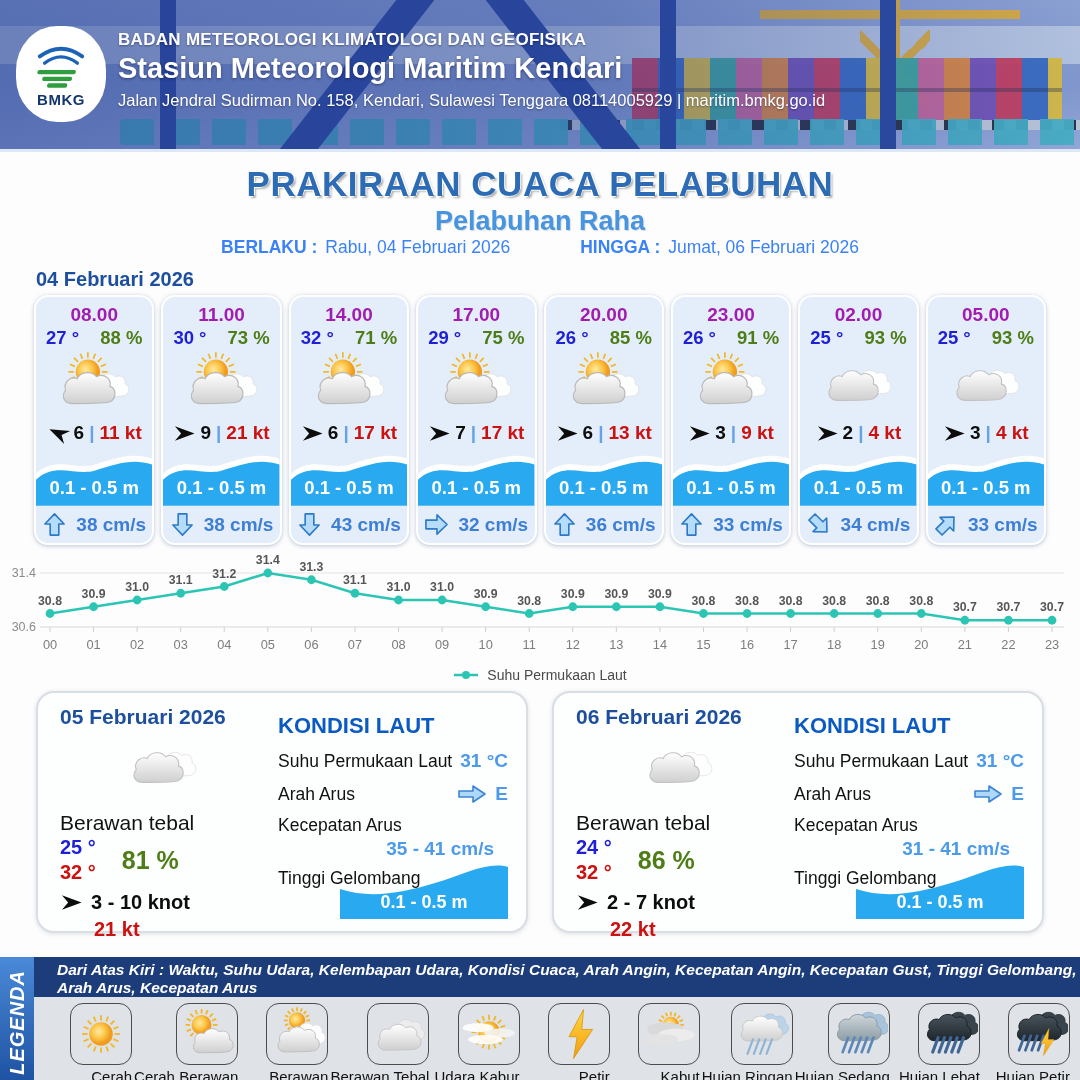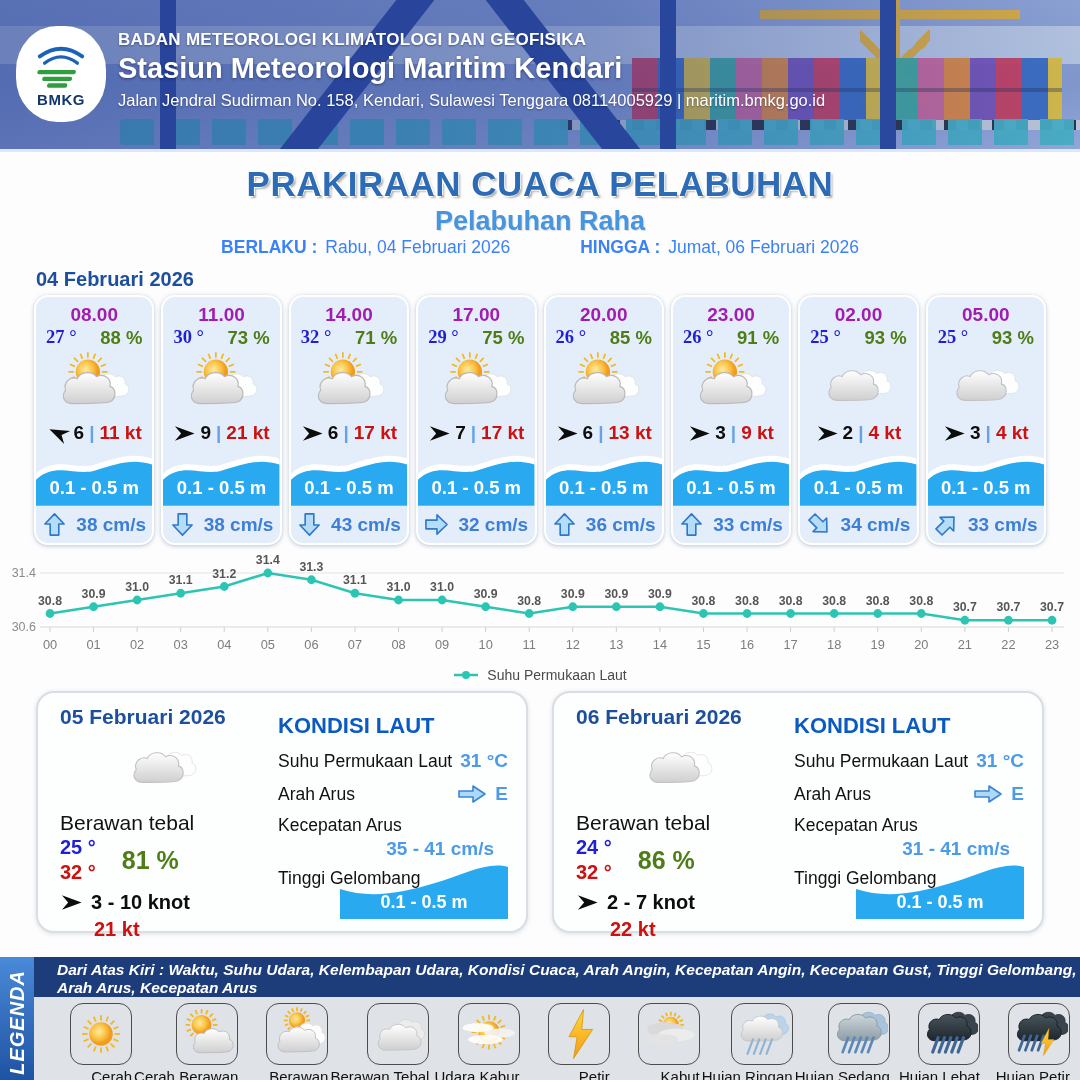--- a/index.html
+++ b/index.html
@@ -50,21 +50,21 @@
   .validity { display:flex; justify-content:center; gap:70px; margin-top:0; font-size:17.5px; color:#3b82f6; }
   .validity b { font-weight:bold; margin-right:8px; }
 
   
   .day1-label { margin:10px 0 4px 36px; font-size:20px; font-weight:bold; color:#1d4f9e; }
   .cards-row { display:flex; gap:7px; padding:0 34px; }
   .hcard { flex:1 1 0; height:250px; background:#e4eefb; border:2px solid #ffffff; border-radius:14px;
     box-shadow:0 1px 4px rgba(60,90,130,.35); overflow:hidden; display:flex; flex-direction:column; }
   .hc-time { text-align:center; font-size:19px; font-weight:bold; color:#a21caf; margin-top:7px; }
   .hc-th { display:flex; justify-content:space-between; padding:1px 10px 0 10px; }
-  .hc-temp { color:#1f1fd6; font-size:18.5px; font-weight:bold;font-family:Liberation Serif, serif; }
+  .hc-temp { color:#1f1fd6; font-size:18.5px; font-weight:bold; }
   .hc-hum  { color:#4e7d18; font-size:18.5px; font-weight:bold; }
   .hc-icon { height:76px; display:flex; align-items:center; justify-content:center; }
   .hc-wind { display:flex; align-items:center; justify-content:center; gap:4px; height:34px; }
   .wind-arrow { display:inline-flex; }
   .hc-ws { font-size:19px; font-weight:bold; color:#0d0d0d; }
   .hc-sep { font-size:19px; font-weight:bold; color:#68a2e6; margin:0 1px; }
   .hc-gust { font-size:19px; font-weight:bold; color:#cc1111; }
   .hc-wave { position:relative; height:70px; margin-top:auto; }
   .wave-svg { position:absolute; inset:0; width:100%; height:100%; }
   .hc-wave-text { position:absolute; left:0; right:0; bottom:7px; text-align:center;

